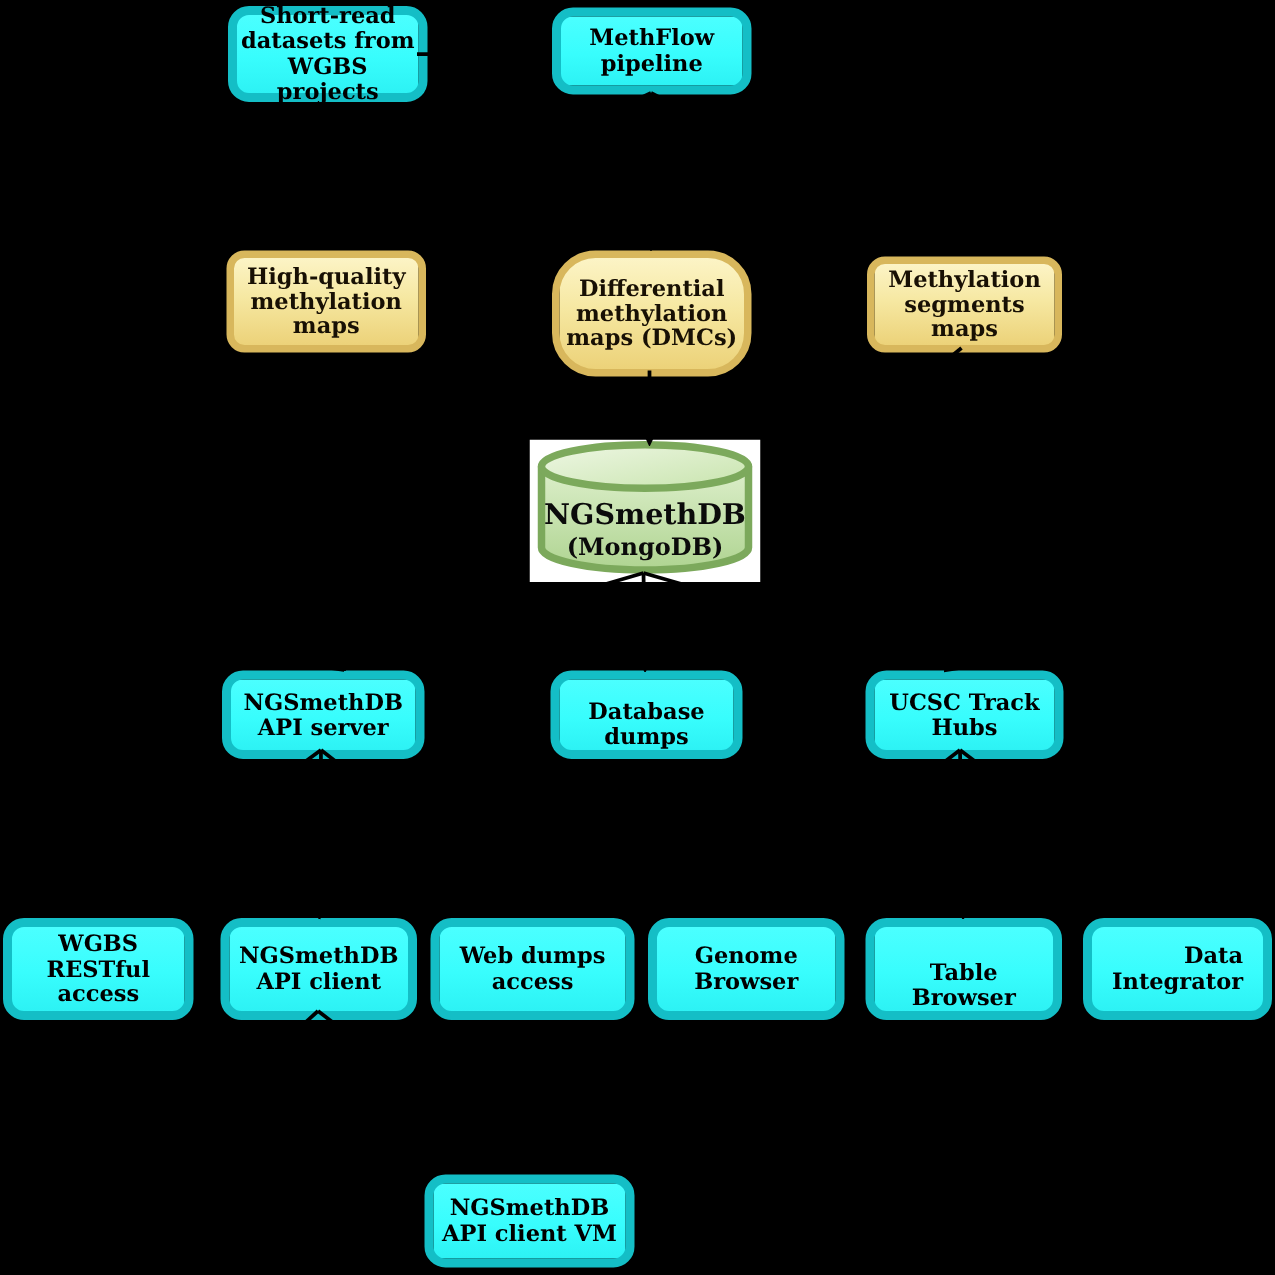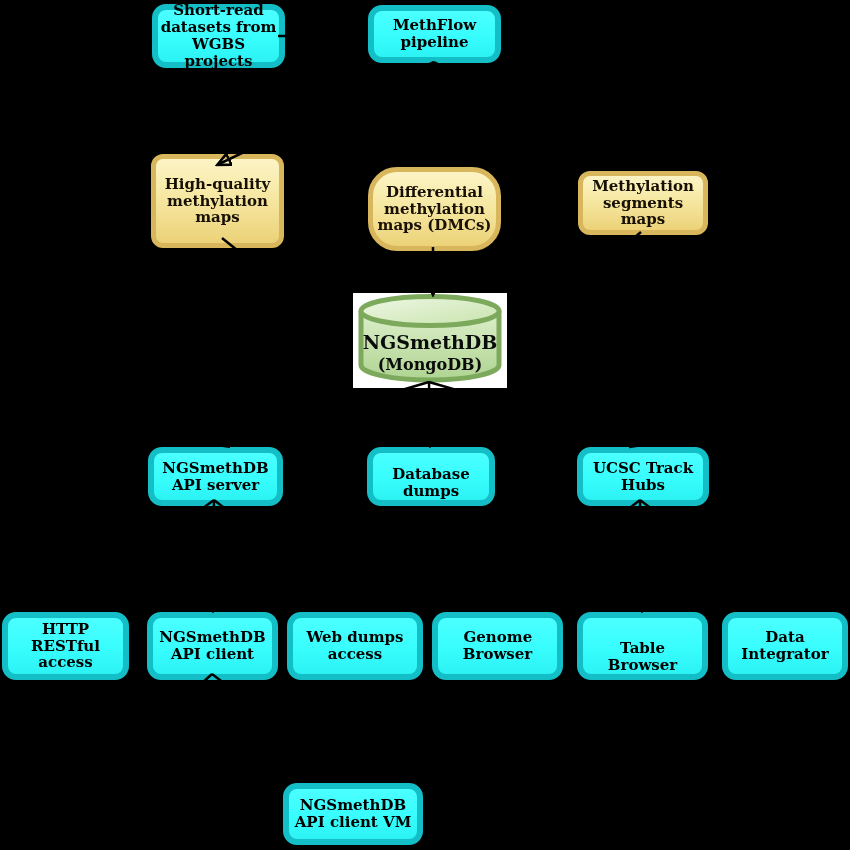--- a/index.html
+++ b/index.html
@@ -32,33 +32,33 @@
   .yellow {
     background: linear-gradient(180deg, #fcf4c6 0%, #f6e8a2 45%, #ecd279 100%);
     border: 5px solid #d8b75c;
     border-radius: 12px;
     font-size: 15px;
     color: #181004;
   }
   
   #n-short-read      { left:152px; top:4px;   width:133px; height:64px; }
   #n-methflow        { left:368px; top:5px;   width:133px; height:58px; }
-  #n-hq-maps         { left:151px; top:154px; width:133px; height:94px; }
+  #n-hq-maps         { left:151px; top:167px; width:133px; height:68px; }
   #n-dm-maps         { left:368px; top:167px; width:133px; height:84px;border-radius:29px; }
   #n-seg-maps        { left:578px; top:171px; width:130px; height:64px; }
   #n-cylinder        { left:353px; top:293px; width:154px; height:95px; position:absolute; z-index:2; }
   #n-api-server      { left:148px; top:447px; width:135px; height:59px; }
   #n-db-dumps        { left:367px; top:447px; width:128px; height:59px;align-items:flex-end; }
   #n-track-hubs      { left:577px; top:447px; width:132px; height:59px; }
   #n-http-rest       { left:2px;   top:612px; width:127px; height:68px; }
   #n-api-client      { left:147px; top:612px; width:131px; height:68px; }
   #n-web-form        { left:287px; top:612px; width:136px; height:68px; }
-  #n-genome-browser  { left:432px; top:612px; width:131px; height:68px;text-align:right; }
+  #n-genome-browser  { left:432px; top:612px; width:131px; height:68px; }
   #n-table-browser   { left:577px; top:612px; width:131px; height:68px;align-items:flex-end; }
-  #n-data-integrator { left:722px; top:612px; width:126px; height:68px; }
+  #n-data-integrator { left:722px; top:612px; width:126px; height:68px;text-align:right; }
   #n-standalone      { left:30px;  top:783px; width:131px; height:62px; }
   #n-api-client-vm   { left:283px; top:783px; width:140px; height:62px; }
 
   #arrow-layer {
     position: absolute;
     left: 0; top: 0;
     width: 850px; height: 850px;
     z-index: 5;
     pointer-events: none;
   }
@@ -121,21 +121,21 @@
   <div class="node cyan" id="n-db-dumps">
     <span class="lbl">Database
 dumps</span>
   </div>
   <div class="node cyan" id="n-track-hubs">
     <span class="lbl">UCSC Track
 Hubs</span>
   </div>
 
   <div class="node cyan" id="n-http-rest">
-    <span class="lbl">HTTP RESTful
+    <span class="lbl">WGBS RESTful
 access</span>
   </div>
   <div class="node cyan" id="n-api-client">
     <span class="lbl">NGSmethDB
 API client</span>
   </div>
   <div class="node cyan" id="n-web-form">
     <span class="lbl">Web dumps
 access</span>
   </div>

